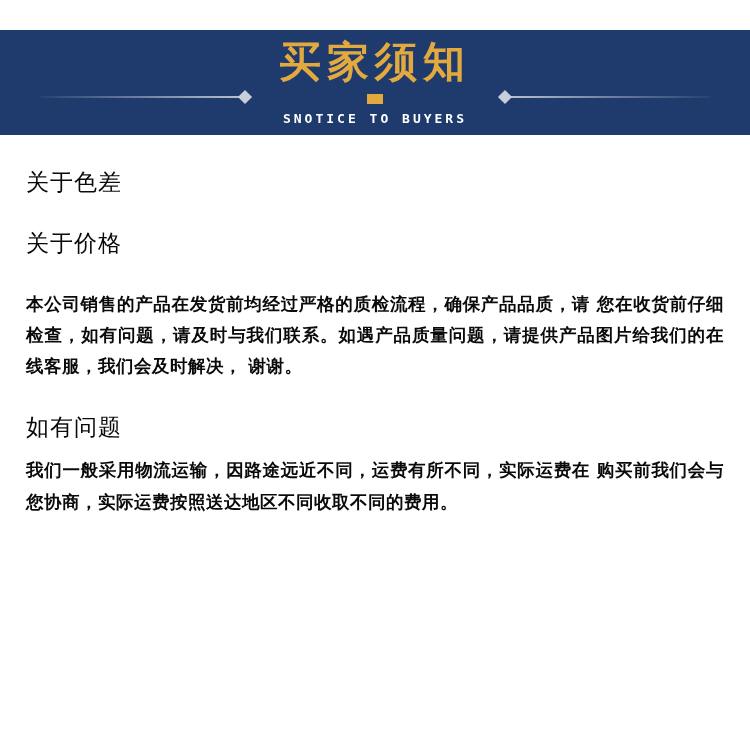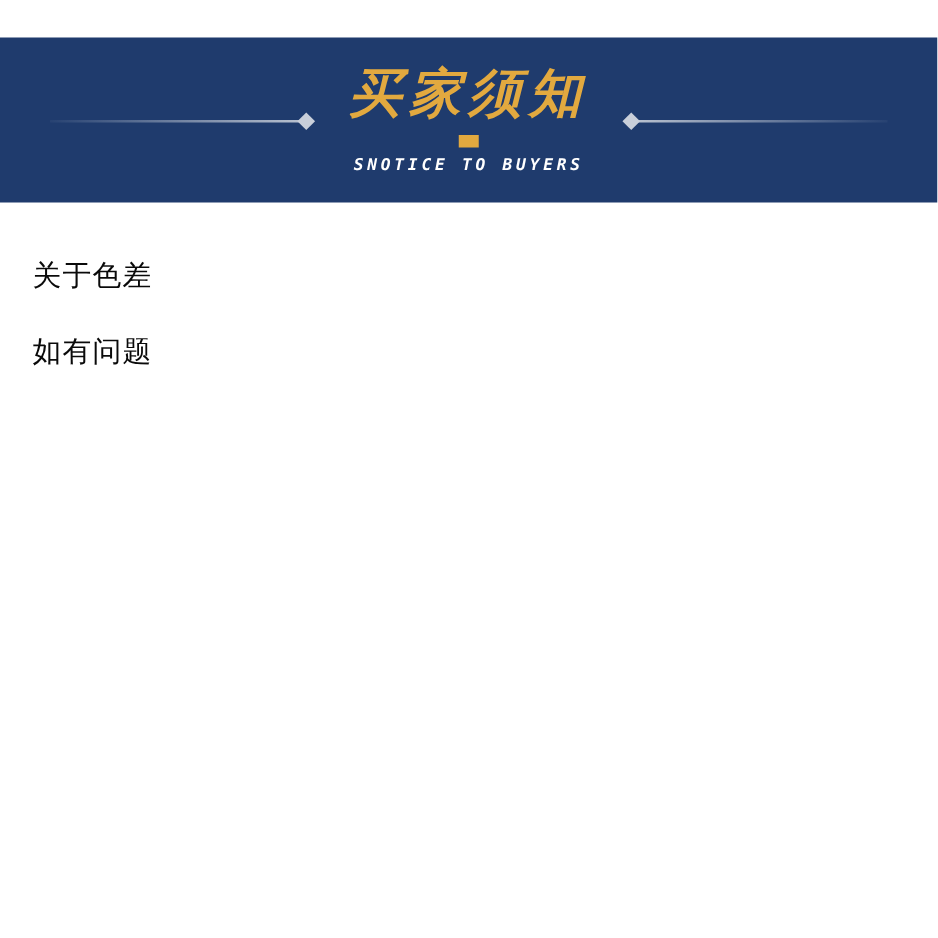--- a/index.html
+++ b/index.html
@@ -10,27 +10,26 @@
     background: #ffffff;
     font-family: "DejaVu Sans", "Liberation Sans", sans-serif;
     color: #111111;
     overflow: hidden;
   }
 
   
   .banner {
     position: relative;
     margin-top: 30px;
-    height: 132px;
+    height: 105px;
     background: var(--banner-bg, #1f3b6d);
     display: flex;
     flex-direction: column;
     align-items: center;
     justify-content: center;
-    font-style: italic;
   }
   .banner-title {
     font-size: 42px;
     font-weight: 700;
     letter-spacing: 6px;
     color: var(--banner-title, #e2a93f);
     line-height: 1.1;
     text-align: center;
   }
   .banner-accent-square {
@@ -70,21 +69,21 @@
     transform: rotate(45deg);
   }
   .banner-diamond.left  { left: 240px; }
   .banner-diamond.right { right: 240px; }
 
   
   .content {
     padding: 6px 26px 0 26px;
   }
   .section { margin-top: 30px; }
-  .section:first-child { margin-top: 37px; }
+  .section:first-child { margin-top: 26px; }
   .section-heading {
     font-size: 23px;
     font-weight: 500;
     color: #0a0a0a;
     letter-spacing: 1px;
     margin-bottom: 12px;
   }
   .section-body {
     font-size: 17.5px;
     font-weight: 600;
@@ -108,22 +107,25 @@
   <div class="banner-subtitle">SNOTICE TO BUYERS</div>
 </div>
 
 <div class="content">
 
   <div class="section">
     <div class="section-heading">关于色差</div>
   </div>
 
   <div class="section">
+    <div class="section-heading">关于价格</div>
   </div>
 
   <div class="section">
+    <div class="section-body">本公司销售的产品在发货前均经过严格的质检流程，确保产品品质，请 您在收货前仔细检查，如有问题，请及时与我们联系。如遇产品质量问题，请提供产品图片给我们的在线客服，我们会及时解决， 谢谢。</div>
   </div>
 
   <div class="section">
     <div class="section-heading">如有问题</div>
+    <div class="section-body">我们一般采用物流运输，因路途远近不同，运费有所不同，实际运费在 购买前我们会与您协商，实际运费按照送达地区不同收取不同的费用。</div>
   </div>
 
 </div>
 
 </body></html>

